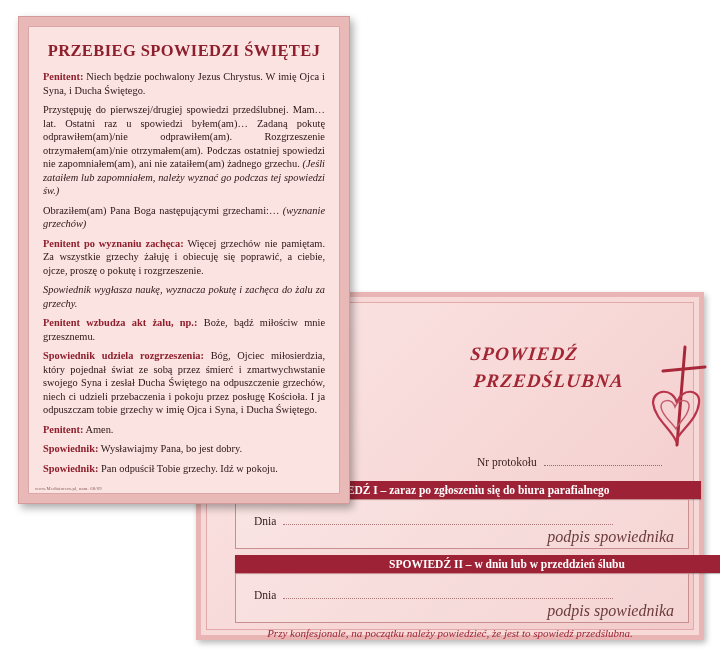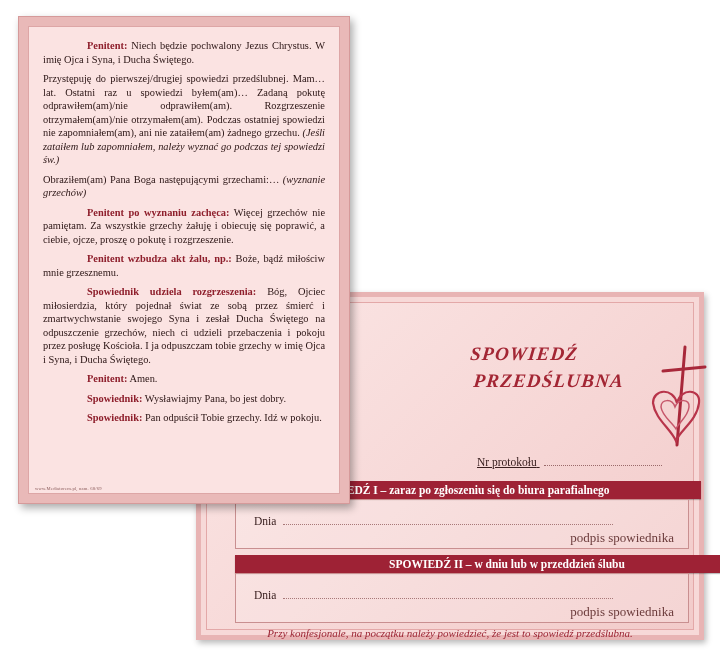--- a/index.html
+++ b/index.html
@@ -62,21 +62,20 @@
   }
 
   .protocol-line {
     position: absolute;
     left: 270px;
     top: 152px;
     width: 195px;
     font-size: 11.5px;
     color: #3a2020;
     white-space: nowrap;
-    text-decoration: underline;
   }
   .protocol-line .dots {
     display: inline-block;
     width: 118px;
     border-bottom: 1px dotted #9a6a6a;
     height: 10px;
     margin-left: 4px;
   }
 
   .band {
@@ -113,21 +112,22 @@
     display: inline-block;
     width: 330px;
     border-bottom: 1px dotted #a87878;
     height: 10px;
     margin-left: 4px;
   }
   .signature {
     position: absolute;
     right: 14px;
     bottom: 2px;
-    font-size: 13px;
+    font-size: 16px;
+    font-style: italic;
     color: #6b3b3b;
   }
   .footnote {
     position: absolute;
     left: 0;
     right: 0;
     top: 324px;
     text-align: center;
     font-size: 11px;
     font-style: italic;
@@ -167,21 +167,21 @@
     margin: 2px 0 9px 0;
     font-family: "Liberation Serif", serif;
   }
   .p {
     font-size: 10.4px;
     line-height: 1.30;
     color: #2a1414;
     margin: 0 0 6px 0;
     text-align: justify;
   }
-  .p b { color: #8e1f2c; margin-left: 44px; }
+  .p b { color: #8e1f2c; }
   .p i { font-style: italic; }
   .src {
     position: absolute;
     left: 6px;
     bottom: 2px;
     font-size: 4.6px;
     color: #8a5a5a;
     letter-spacing: 0.2px;
   }
 </style>
@@ -229,26 +229,28 @@
         </div>
         <div class="signature">podpis spowiednika</div>
       </div>
 
       <div class="footnote">Przy konfesjonale, na początku należy powiedzieć, że jest to spowiedź przedślubna.</div>
     </div>
   </div>
 
   <div id="card-front">
     <div class="paper">
+      <div class="front-title">PRZEBIEG SPOWIEDZI ŚWIĘTEJ</div>
 
       <div id="front-paragraphs">
           <div class="p"><b>Penitent:</b> Niech będzie pochwalony Jezus Chrystus. W imię Ojca i Syna, i Ducha Świętego.</div>
           <div class="p">Przystępuję do pierwszej/drugiej spowiedzi przedślubnej. Mam… lat. Ostatni raz u spowiedzi byłem(am)… Zadaną pokutę odprawiłem(am)/nie odprawiłem(am). Rozgrzeszenie otrzymałem(am)/nie otrzymałem(am). Podczas ostatniej spowiedzi nie zapomniałem(am), ani nie zataiłem(am) żadnego grzechu. <i>(Jeśli zataiłem lub zapomniałem, należy wyznać go podczas tej spowiedzi św.)</i></div>
           <div class="p">Obraziłem(am) Pana Boga następującymi grzechami:… <i>(wyznanie grzechów)</i></div>
           <div class="p"><b>Penitent po wyznaniu zachęca:</b> Więcej grzechów nie pamiętam. Za wszystkie grzechy żałuję i obiecuję się poprawić, a ciebie, ojcze, proszę o pokutę i rozgrzeszenie.</div>
+          <div class="p"><i>Spowiednik wygłasza naukę, wyznacza pokutę i zachęca do żalu za grzechy.</i></div>
           <div class="p"><b>Penitent wzbudza akt żalu, np.:</b> Boże, bądź miłościw mnie grzesznemu.</div>
           <div class="p"><b>Spowiednik udziela rozgrzeszenia:</b> Bóg, Ojciec miłosierdzia, który pojednał świat ze sobą przez śmierć i zmartwychwstanie swojego Syna i zesłał Ducha Świętego na odpuszczenie grzechów, niech ci udzieli przebaczenia i pokoju przez posługę Kościoła. I ja odpuszczam tobie grzechy w imię Ojca i Syna, i Ducha Świętego.</div>
           <div class="p"><b>Penitent:</b> Amen.</div>
           <div class="p"><b>Spowiednik:</b> Wysławiajmy Pana, bo jest dobry.</div>
           <div class="p"><b>Spowiednik:</b> Pan odpuścił Tobie grzechy. Idź w pokoju.</div>
         </div>
 
       <div class="src">www.Mediatorem.pl, nam. 68/69</div>
     </div>
   </div>

